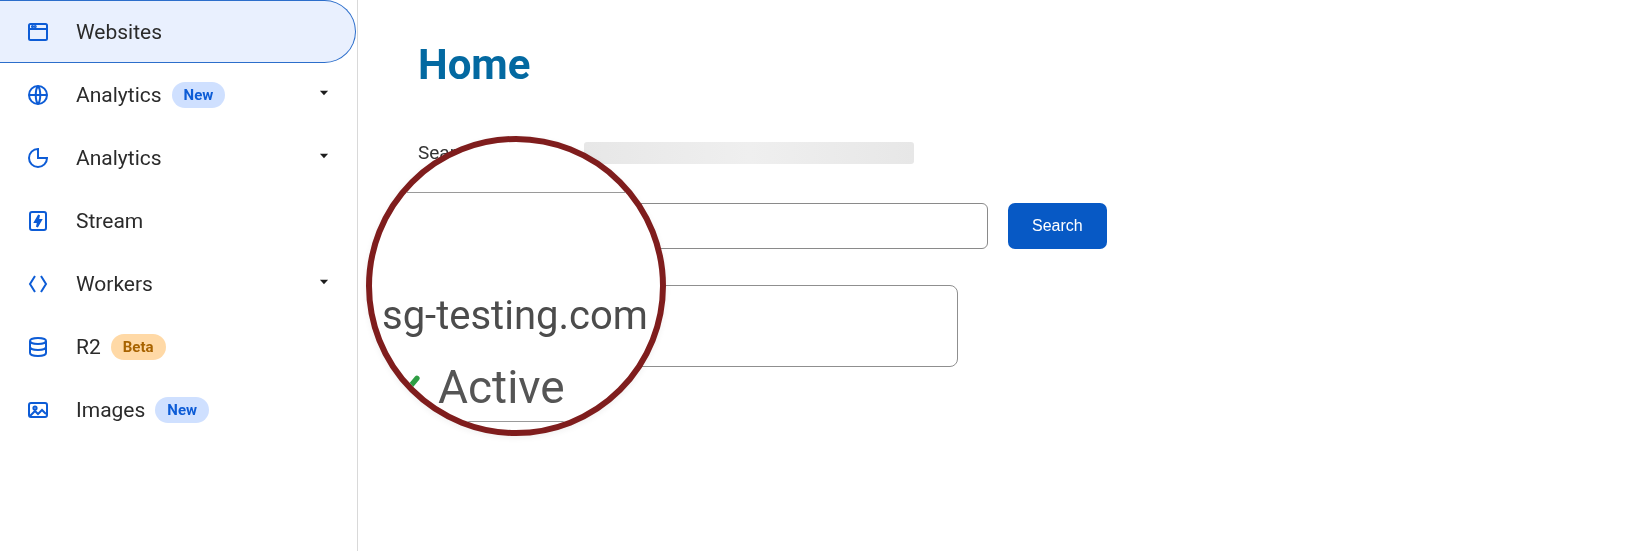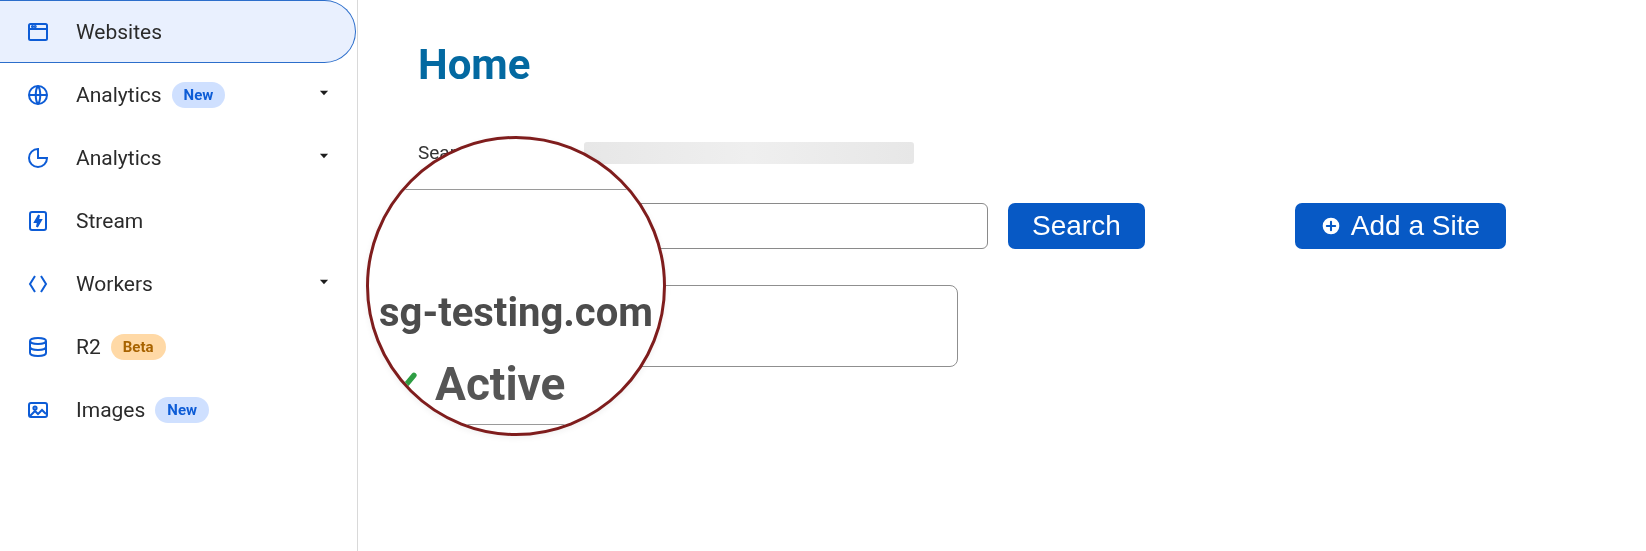--- a/index.html
+++ b/index.html
@@ -122,21 +122,21 @@
     font-size: 18px;
     background: #fff;
   }
   .btn {
     display: inline-flex;
     align-items: center;
     justify-content: center;
     height: 46px;
     padding: 0 24px;
     border-radius: 7px;
-    font-size: 28px;
+    font-size: 16px;
     font-weight: 500;
     cursor: pointer;
     border: none;
     color: #fff;
     background: #0759c5;
   }
   .btn.search-btn { margin-left: 20px; }
   .btn.add-site {
     position: absolute;
     right: 140px;
@@ -157,25 +157,24 @@
   }
 
   
   .lens {
     position: absolute;
     left: 366px;
     top: 136px;
     width: 300px;
     height: 300px;
     border-radius: 50%;
-    border: 3px solid #7f1d1d;
+    border: 6px solid #7f1d1d;
     background: #fff;
     box-shadow: 0 2px 6px rgba(0,0,0,.06);
     overflow: hidden;
-    font-weight: bold;
   }
   .lens-inner {
     position: absolute;
     left: 0; top: 0; right: 0; bottom: 0;
   }
   .lens-search-edge {
     position: absolute;
     left: 0; right: 0;
     top: 50px;
     border-top: 1.5px solid #9a9a9a;
@@ -318,29 +317,20 @@
   </div>
   <div class="a-label">A</div>
 
   <div class="search-row">
     <input class="search-input" type="text" style="">
     <button class="btn search-btn">Search</button>
   </div>
 
   <div class="site-card"></div>
 
-  <button class="btn add-site">
-    <span class="plus-icon">
-      <svg viewBox="0 0 24 24">
-          <circle cx="12" cy="12" r="10"></circle>
-          <path d="M12 7v10M7 12h10" stroke="#0759c5" stroke-width="2.5" stroke-linecap="round"></path>
-        </svg>
-    </span>
-    <span>Add a Site</span>
-  </button>
 
 </main>
 
 <div class="lens">
   <div class="lens-inner">
     <div class="lens-search-edge"></div>
     <div class="lens-site-name">sg-testing.com</div>
     <div class="lens-status-row">
       <span class="lens-check">
         <svg viewBox="0 0 24 24">

